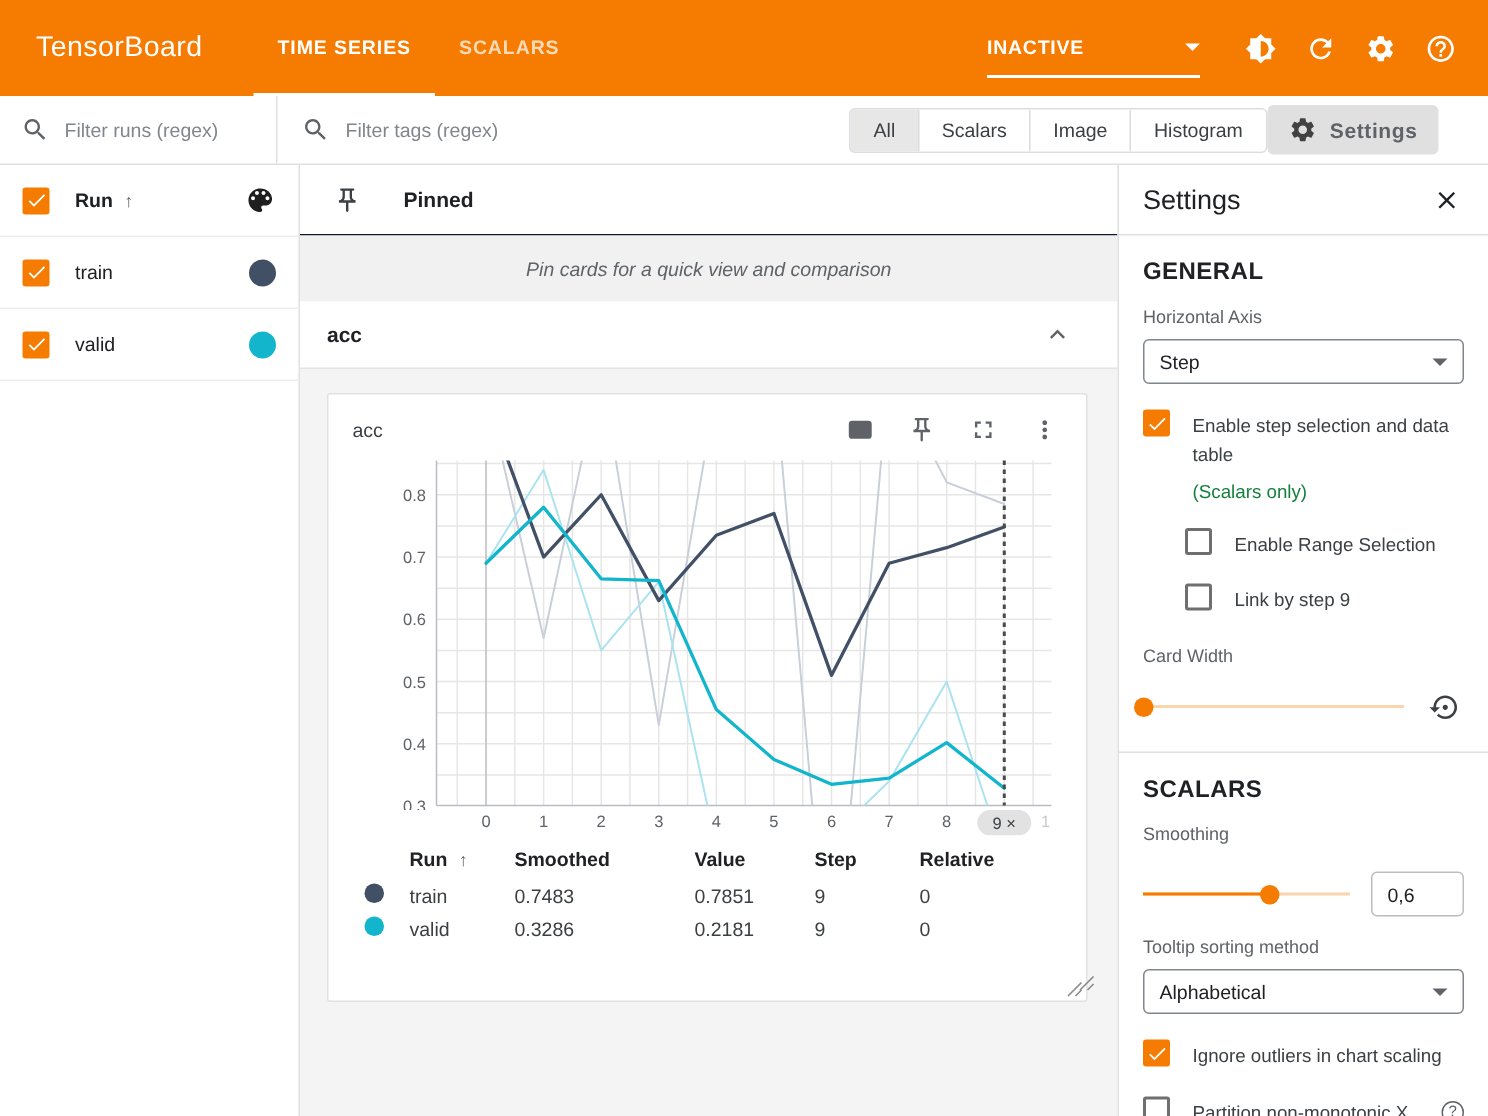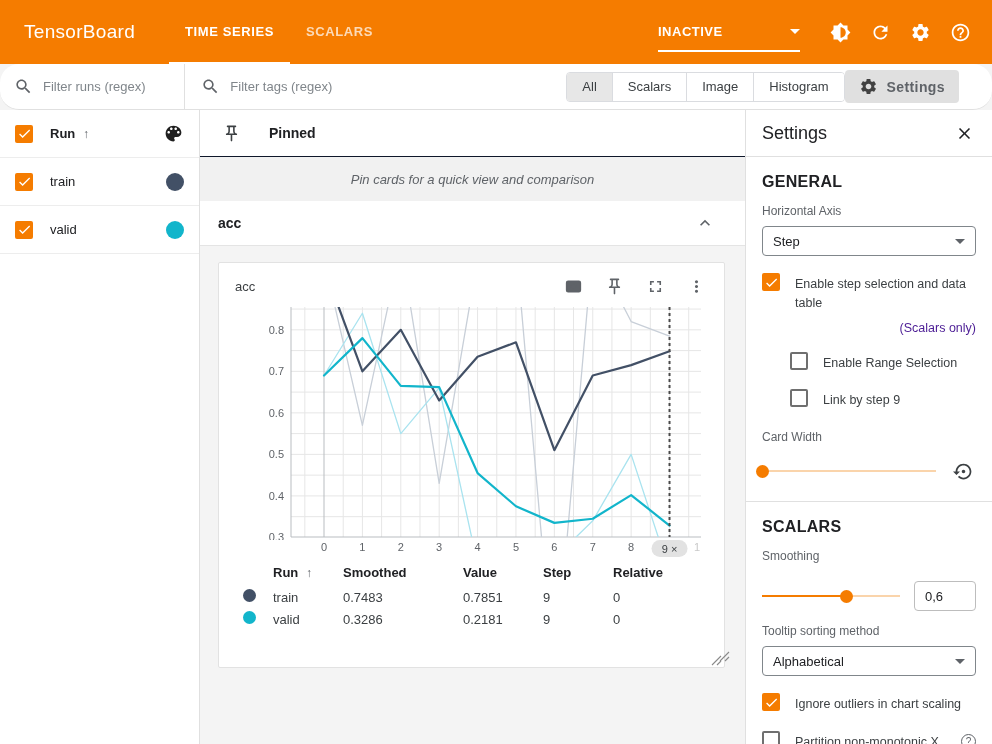--- a/index.html
+++ b/index.html
@@ -13,21 +13,21 @@
   .tab { display: flex; align-items: center; padding: 0 16px; color: rgba(255,255,255,.72); font-size: 13px; font-weight: 600; letter-spacing: .6px; cursor: pointer; border-bottom: 2px solid transparent; }
   .tab.active { color: #fff; border-bottom-color: #fff; }
   .hdr-right { margin-left: auto; display: flex; align-items: center; }
   .inactive-dd { width: 142px; height: 40px; display: flex; align-items: center; justify-content: space-between; border-bottom: 2px solid #fff; color: #fff; font-size: 13px; font-weight: 600; letter-spacing: .5px; margin-right: 20px; cursor: pointer; }
   .caret-down-w { width: 0; height: 0; border-left: 5px solid transparent; border-right: 5px solid transparent; border-top: 5px solid #fff; }
   .icon-btn { width: 40px; height: 40px; display: flex; align-items: center; justify-content: center; cursor: pointer; }
   .icon-btn svg { width: 21px; height: 21px; fill: #fff; }
   .hdr-right .pad { width: 12px; }
 
   
-  .row2 { height: 46px; display: flex; background: #fff; border-bottom: 1px solid #e0e0e0; border-radius: 19px; }
+  .row2 { height: 46px; display: flex; background: #fff; border-bottom: 1px solid #e0e0e0; }
   .runs-filter { width: 200px; border-right: 1px solid #e0e0e0; display: flex; align-items: center; padding: 0 14px; }
   .tags-filter { flex: 1; display: flex; align-items: center; padding: 0 16px; }
   .search-ic { width: 19px; height: 19px; fill: #5f6368; flex: none; }
   .filter-input { border: none; outline: none; font-size: 13px; color: #3c4043; margin-left: 10px; width: 120px; background: transparent; font-family: inherit; }
   .filter-input::placeholder { color: #80868b; }
   .tags-filter .filter-input { width: 240px; }
   .btn-group { display: flex; border: 1px solid #dadce0; border-radius: 4px; overflow: hidden; height: 30px; margin-left: 96px; }
   .seg-btn { padding: 0 15px; font-size: 13px; color: #3c4043; background: #fff; display: flex; align-items: center; border: none; border-left: 1px solid #dadce0; cursor: pointer; font-family: inherit; }
   .seg-btn:first-child { border-left: none; }
   .seg-btn.active { background: #e7e7e7; }
@@ -93,21 +93,21 @@
   .sp-close { margin-left: auto; width: 24px; height: 24px; cursor: pointer; display: flex; align-items: center; justify-content: center; }
   .sp-close svg { width: 19px; height: 19px; fill: #202124; }
   .sp-heading { font-size: 16px; font-weight: 700; color: #202124; letter-spacing: .3px; margin-top: 16px; }
   .sp-label { font-size: 12px; color: #5f6368; margin-top: 13px; }
   .dropdown { margin-top: 8px; height: 30px; border: 1px solid #80868b; border-radius: 4px; display: flex; align-items: center; padding: 0 10px; cursor: pointer; }
   .dropdown span { font-size: 13px; color: #202124; }
   .caret-down-g { margin-left: auto; width: 0; height: 0; border-left: 5px solid transparent; border-right: 5px solid transparent; border-top: 5px solid #5f6368; }
   .chk-row { display: flex; align-items: flex-start; margin-top: 17px; }
   .chk-row.indent { margin-left: 28px; }
   .chk-row .chk-label { font-size: 12.5px; color: #3c4043; margin-left: 15px; margin-top: 2px; line-height: 1.5; }
-  .sub-label { font-size: 12.5px; color: #4c1d95; margin: 8px 0 0 33px; text-align: right; }
+  .sub-label { font-size: 12.5px; color: #15803d; margin: 8px 0 0 33px; }
   .slider-row { display: flex; align-items: center; margin-top: 14px; }
   .slider { position: relative; height: 14px; flex: 1; cursor: pointer; }
   .slider-track { position: absolute; left: 0; right: 0; top: 6px; height: 2px; background: #fad4ab; }
   .slider-fill { position: absolute; left: 0; top: 6px; height: 2px; background: #f57c00; }
   .slider-thumb { position: absolute; top: 1px; width: 13px; height: 13px; border-radius: 50%; background: #f57c00; }
   .reset-btn { width: 26px; height: 26px; margin-left: 14px; flex: none; display: flex; align-items: center; justify-content: center; cursor: pointer; }
   .reset-btn svg { width: 21px; height: 21px; fill: #3c4043; }
   .num-input { width: 62px; height: 30px; border: 1px solid #bdbdbd; border-radius: 4px; font-size: 13px; color: #202124; padding: 0 10px; margin-left: 14px; font-family: inherit; outline: none; flex: none; }
   .divider { border-top: 1px solid #e0e0e0; margin: 17px -16px 0 -16px; }
   .help-circ { width: 15px; height: 15px; border: 1.5px solid #5f6368; border-radius: 50%; font-size: 10px; color: #5f6368; display: inline-flex; align-items: center; justify-content: center; margin-left: 6px; flex: none; margin-top: 3px; }

